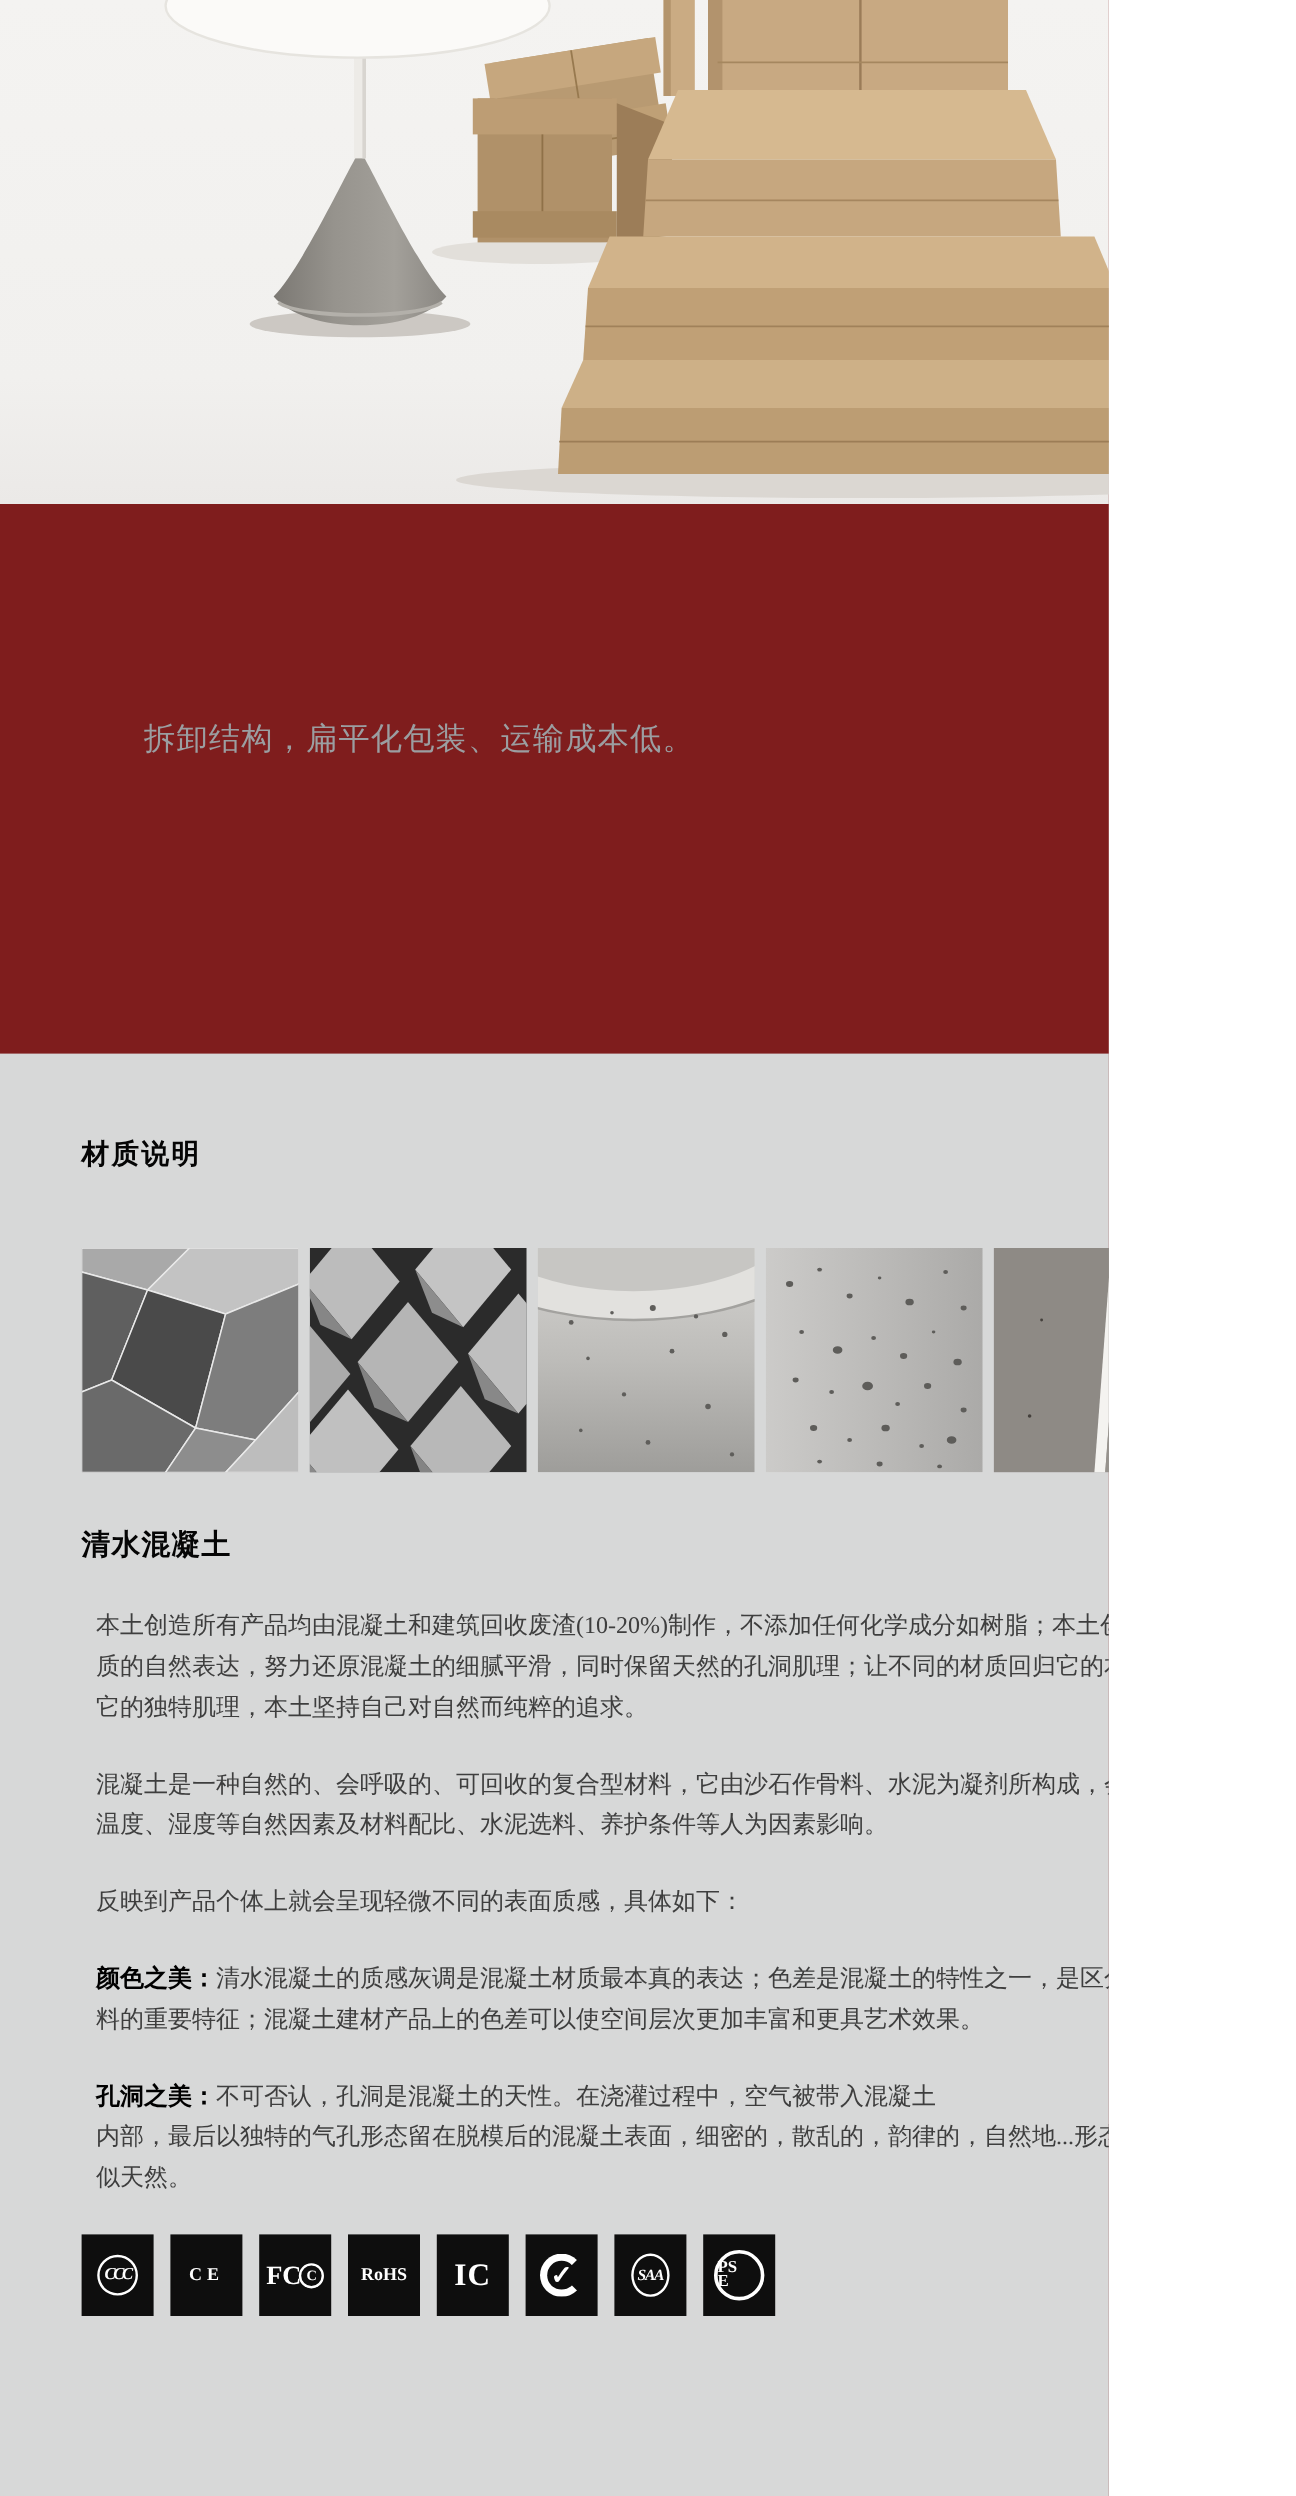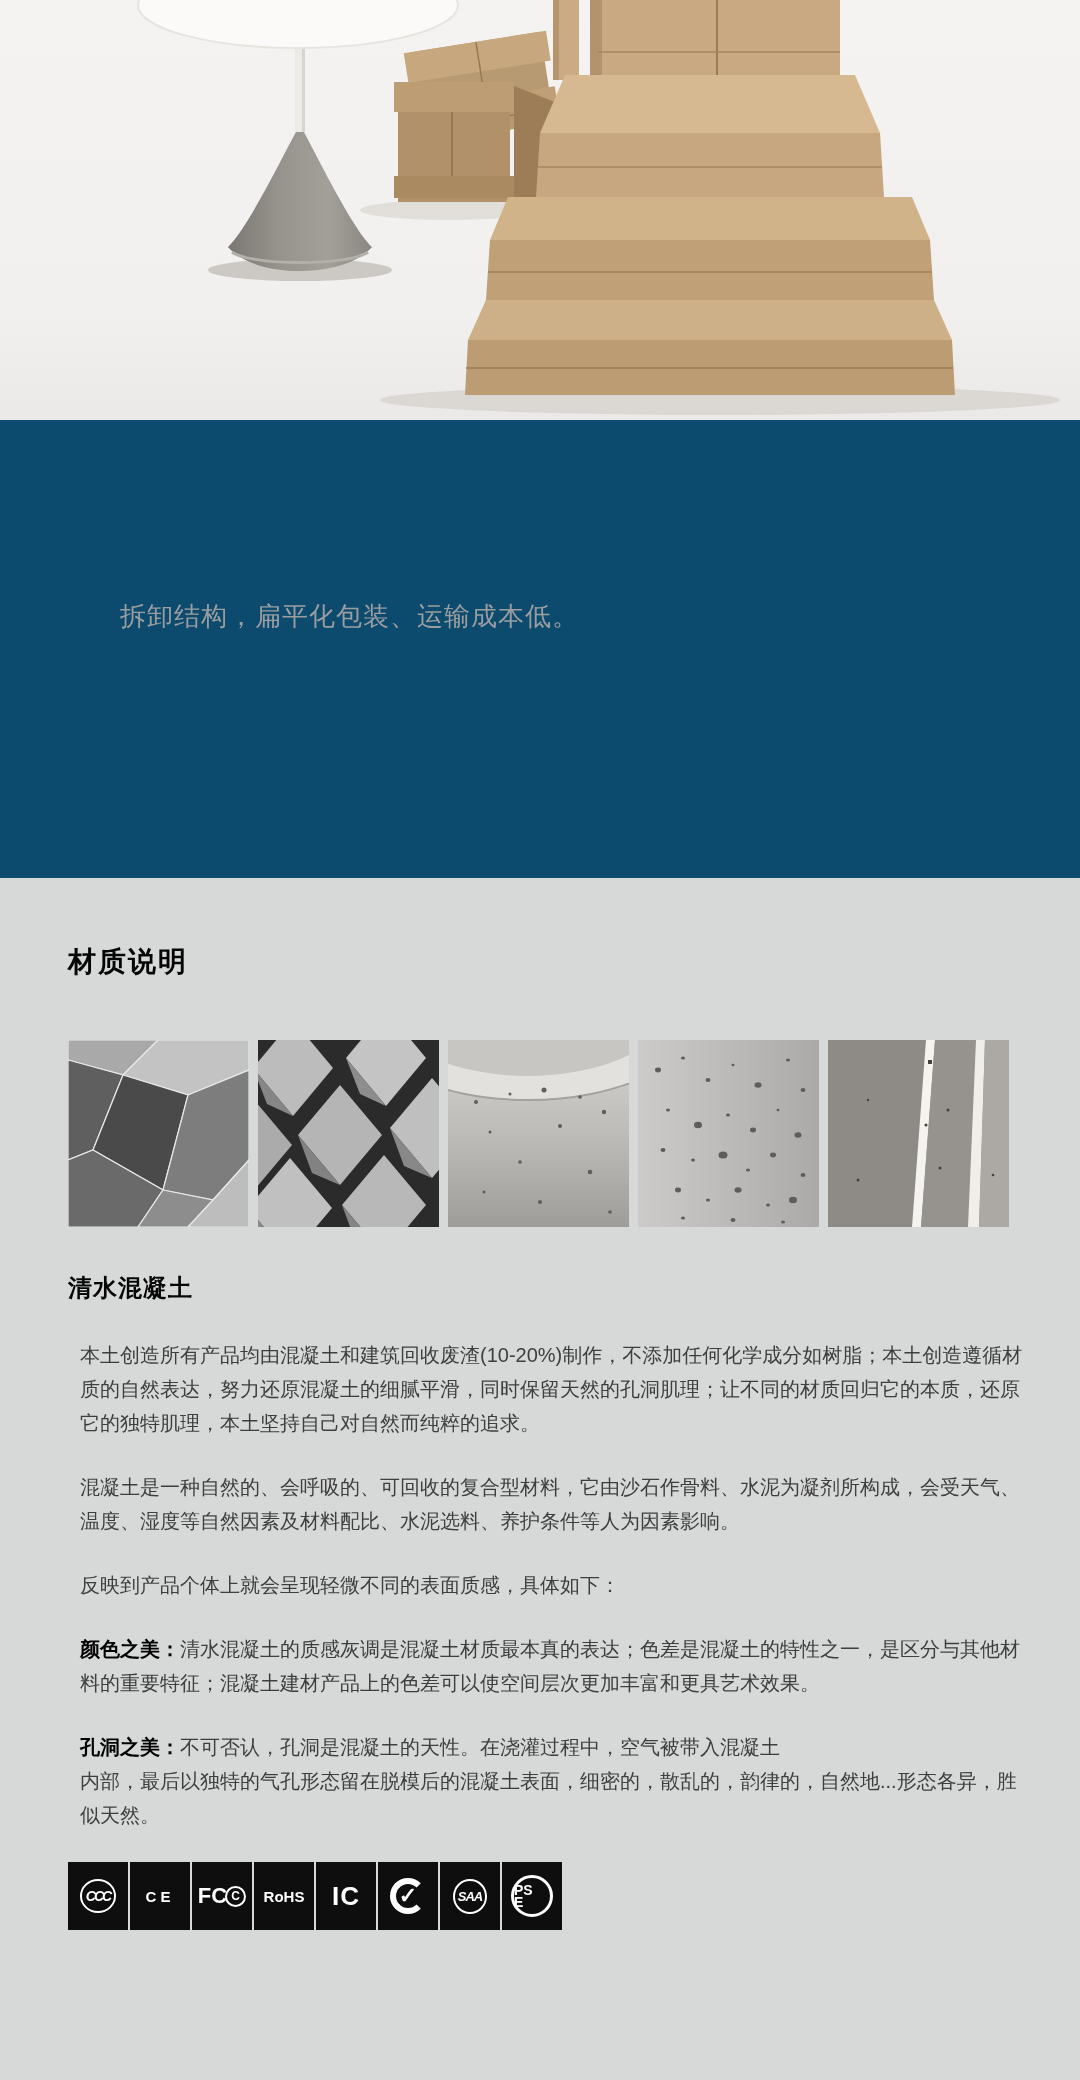--- a/index.html
+++ b/index.html
@@ -1,40 +1,40 @@
 <!DOCTYPE html>
 <html><head>
 <meta charset="utf-8">
 <style>
   html,body{margin:0;padding:0;background:#ffffff;}
-  .page{position:relative;width:1080px;height:2080px;background:#0c4a6e;overflow:hidden;
-        font-family:Liberation Sans, sans-serif;}
+  .page{position:relative;width:924px;height:2080px;background:#7f1d1d;overflow:hidden;
+        font-family:Liberation Serif, serif;}
 
   
   .hero{position:absolute;top:0;left:0;width:1080px;height:420px;}
   .hero svg{display:block;width:1080px;height:420px;}
 
   
   .tagline{position:absolute;left:120px;top:601px;}
   .tagline .cn{margin:0 0 10px 0;font-size:26px;line-height:30px;color:#9b9ea1;letter-spacing:1px;}
   .tagline .en{margin:0;font-size:26px;line-height:30px;color:#abaeb0;letter-spacing:0.5px;}
 
   
   .material{position:absolute;top:878px;left:0;width:1080px;height:1202px;background:#d7d8d8;
             box-sizing:border-box;padding:64px 68px 0 68px;}
-  .material h2{margin:0 0 58px 0;font-size:28px;line-height:40px;font-weight:800;color:#050505;letter-spacing:2px;}
+  .material h2{margin:0 0 58px 0;font-size:23px;line-height:40px;font-weight:800;color:#050505;letter-spacing:2px;}
   .gallery{display:flex;gap:9px;margin:0 0 47px 0;}
   .gallery figure{margin:0;width:181px;height:187px;overflow:hidden;}
   .gallery svg{display:block;width:181px;height:187px;}
   .material h3{margin:0 0 36px 0;font-size:24px;line-height:28px;font-weight:800;color:#050505;letter-spacing:1px;}
   .material p{margin:0 0 30px 12px;width:944px;font-size:20px;line-height:34px;color:#3e3e3e;}
   .material p b{color:#000;font-weight:800;}
 
   
-  .certs{display:flex;gap:2px;margin-top:21px;}
+  .certs{display:flex;gap:14px;margin-top:21px;}
   .cert{width:60px;height:68px;background:#0e0e0e;color:#fff;font-weight:bold;
         display:flex;align-items:center;justify-content:center;box-sizing:border-box;}
   .cert .oval{display:inline-block;border:2.5px solid #fff;border-radius:50%;
               padding:7px 4px;font-size:14px;letter-spacing:-2px;font-style:italic;}
   .cert-saa .oval{font-size:13px;letter-spacing:-1px;padding:8px 3px;}
   .cert-ce span{font-size:15px;letter-spacing:4px;}
   .cert-fcc .fc{font-size:22px;letter-spacing:0;}
   .cert-fcc .cc{display:inline-flex;align-items:center;justify-content:center;width:17px;height:17px;
                 border:2px solid #fff;border-radius:50%;font-size:12px;margin-left:-2px;vertical-align:2px;}
   .cert-rohs span{font-size:15px;letter-spacing:0;}

